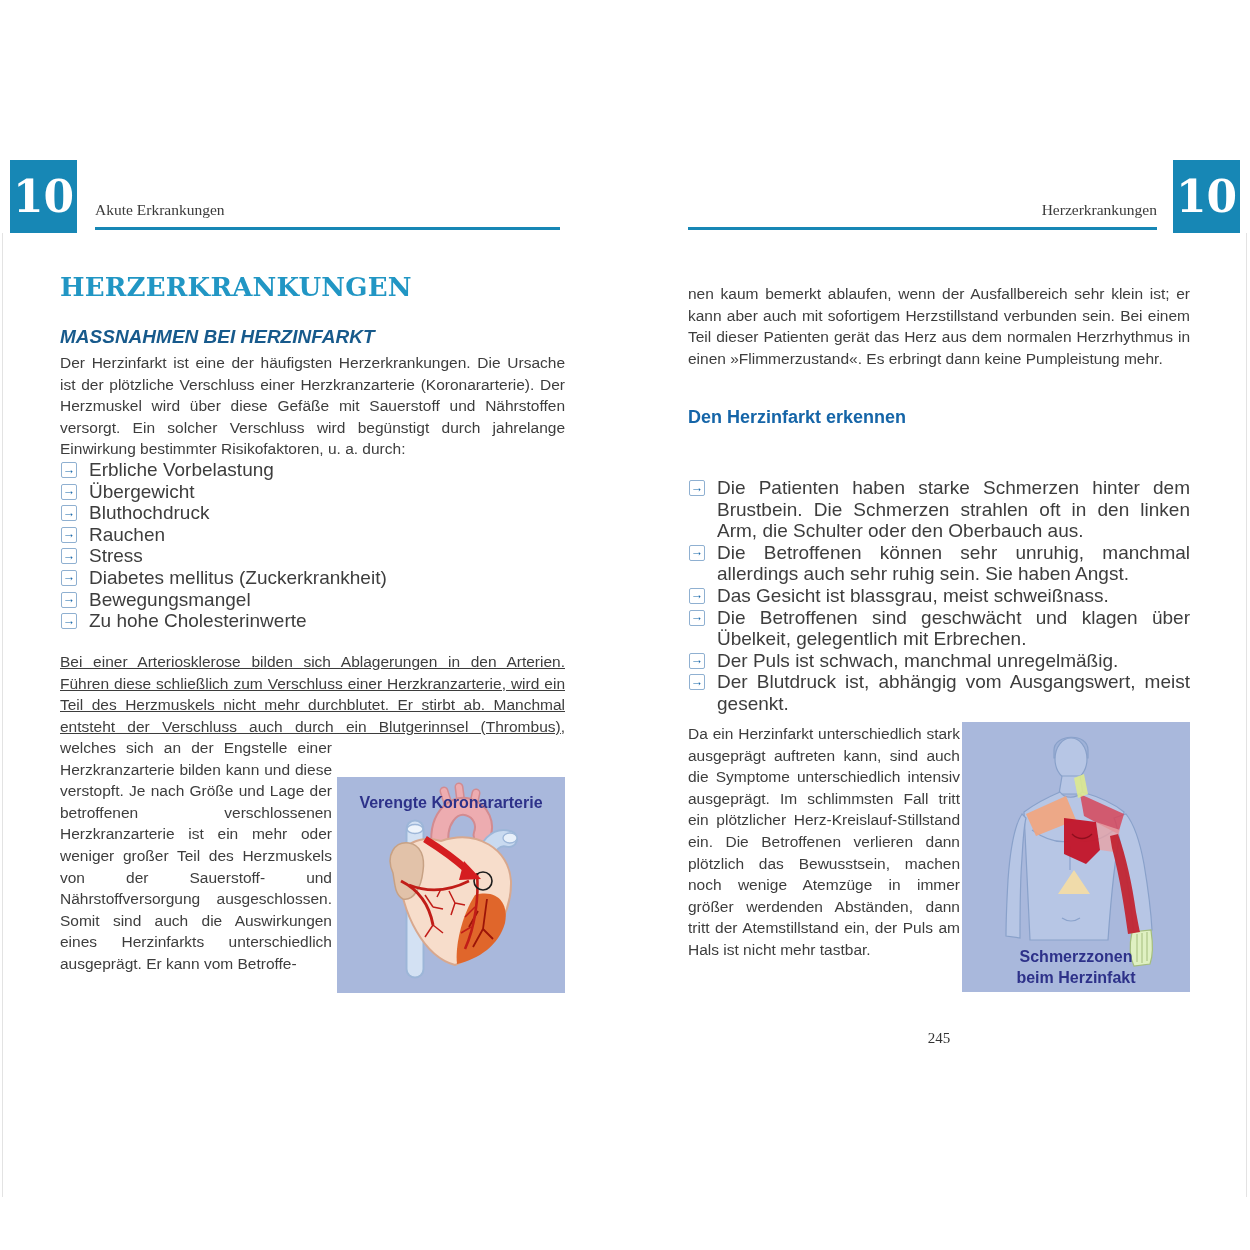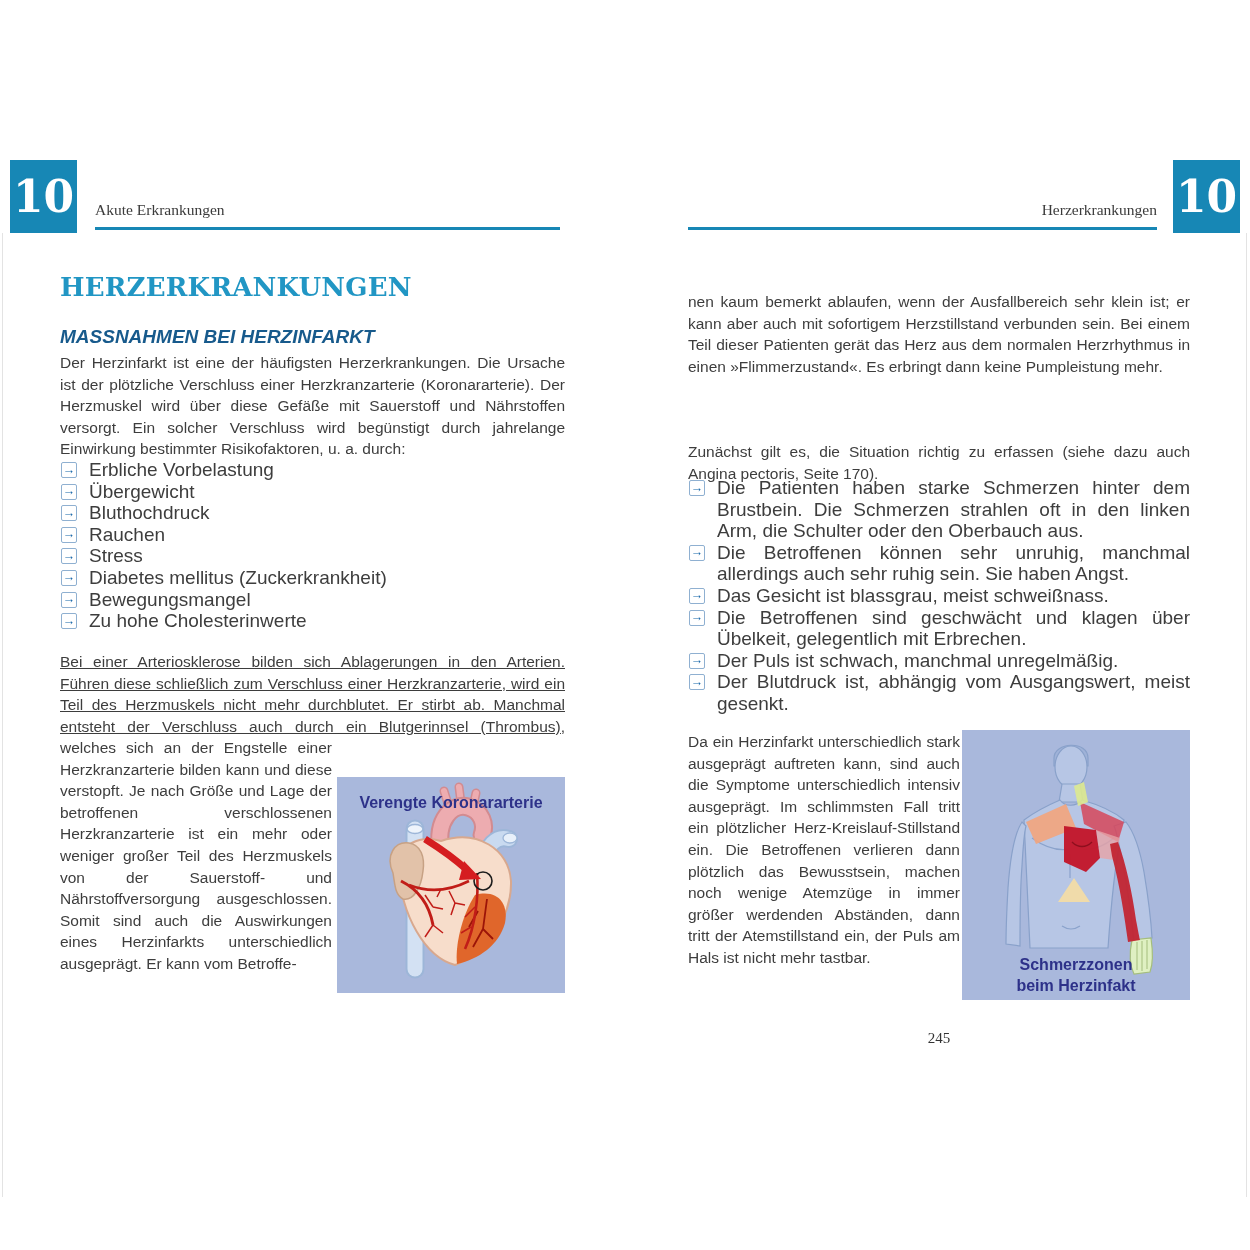--- a/index.html
+++ b/index.html
@@ -24,21 +24,21 @@
   .head-rule{position:absolute;top:227px;height:3px;background:#1787b5;}
   .head-rule.left{left:95px;width:465px;}
   .head-rule.right{left:688px;width:469px;}
   .page-edge{position:absolute;top:233px;bottom:0;width:1px;background:#e3e3e3;}
   .page-edge.left{left:2px;}
   .page-edge.right{left:1246px;}
 
   
   .abs{position:absolute;}
   .col-left{left:60px;width:505px;}
-  .col-right{left:688px;width:502px;margin-top:8px;}
+  .col-right{left:688px;width:502px;}
   .body-text{
     font-size:15.5px;line-height:21.6px;text-align:justify;hyphens:none;
     color:#3d3d3d;
   }
   .justify-last{text-align-last:justify;text-decoration:underline;}
   .page-title{
     font-family:"DejaVu Serif",serif;font-weight:bold;font-size:26px;
     color:#2196c4;letter-spacing:0.2px;
   }
   .section-heading{font-size:19px;font-weight:bold;color:#175a8c;font-style:italic;}
@@ -170,22 +170,22 @@
         <path d="M88,62 C104,72 118,82 130,93" stroke="#d51d20" stroke-width="7" fill="none"></path>
         <polygon points="127,84 144,102 122,103" fill="#d51d20"></polygon>
         <text x="114" y="31" text-anchor="middle" font-family="Liberation Sans, sans-serif" font-size="16" font-weight="600" fill="#2d3189">Verengte Koronararterie</text>
       </svg>
     </div>
   </div>
 
 
   <div class="abs col-right body-text" style="top:283px;">nen kaum bemerkt ablaufen, wenn der Ausfallbereich sehr klein ist; er kann aber auch mit sofortigem Herzstillstand verbunden sein. Bei einem Teil dieser Patienten gerät das Herz aus dem normalen Herzrhythmus in einen »Flimmerzustand«. Es erbringt dann keine Pumpleistung mehr.</div>
 
-
-  <div class="abs col-right body-text" style="top:433px;">Zunächst gilt es, die Situation richtig zu erfassen (siehe dazu auch Angina pectoris, Seite 170).</div>
+  <div class="abs col-right sub-heading" style="top:407px;">Den Herzinfarkt erkennen</div>
+
 
   <ul class="abs col-right arrow-list" style="top:477px;">
     <li>
       <span class="bullet">→</span>
       <span class="li-text">Die Patienten haben starke Schmerzen hinter dem Brustbein. Die Schmerzen strahlen oft in den linken Arm, die Schulter oder den Oberbauch aus.</span>
       </li>
     <li>
       <span class="bullet">→</span>
       <span class="li-text">Die Betroffenen können sehr unruhig, manchmal allerdings auch sehr ruhig sein. Sie haben Angst.</span>
       </li>

